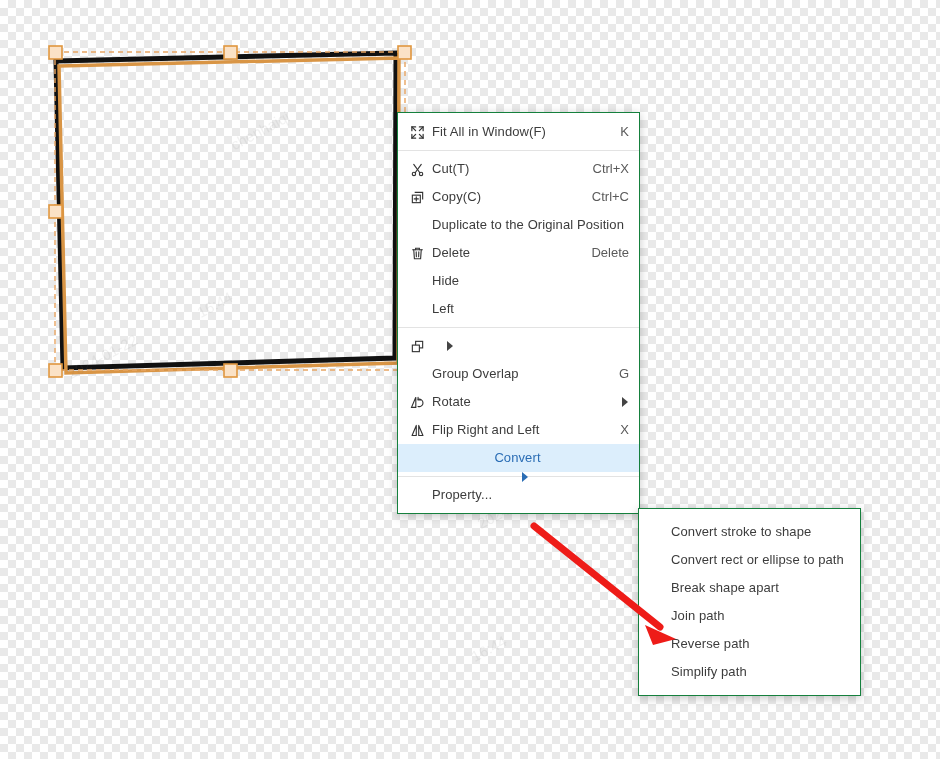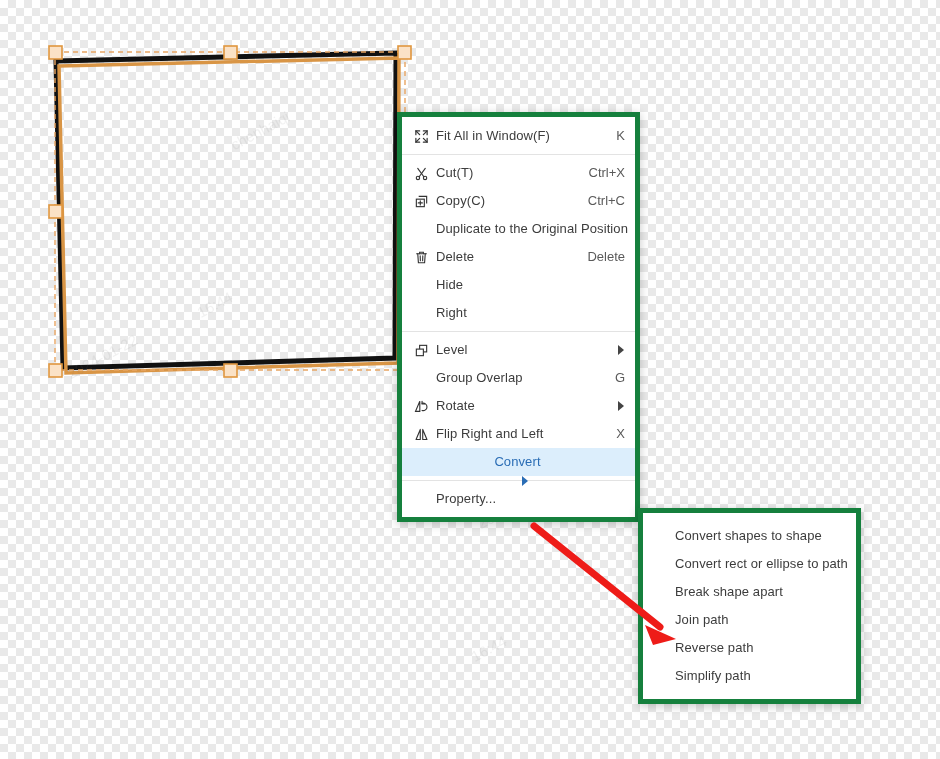--- a/index.html
+++ b/index.html
@@ -31,21 +31,21 @@
   #shape-layer {
     position: absolute;
     left: 0; top: 0;
     width: 940px; height: 759px;
   }
 
   
   .menu {
     position: absolute;
     background: #ffffff;
-    border: 5px solid #15803d;
+    border: 1px solid #15803d;
     box-shadow: 0 2px 9px rgba(0,0,0,0.22);
     font-size: 13px;
     color: #3c3c3c;
     user-select: none;
     box-sizing: border-box;
   }
   #context-menu {
     left: 397px;
     top: 112px;
     width: 243px;
@@ -238,34 +238,33 @@
   </div>
 
   <div class="menu-item">
     <span class="mi-icon"></span>
     <span class="mi-label">Hide</span>
     <span class="mi-shortcut"></span>
   </div>
 
   <div class="menu-item">
     <span class="mi-icon"></span>
-    <span class="mi-label">Right</span>
+    <span class="mi-label">Left</span>
     <span class="mi-shortcut"></span>
   </div>
 
   <div class="menu-sep"></div>
 
   <div class="menu-item">
     <span class="mi-icon">
       <svg width="15" height="15" viewBox="0 0 16 16" fill="none" stroke="#333" stroke-width="1.2">
         <rect x="6" y="2.5" width="7.5" height="7"></rect>
         <rect x="2.5" y="6.5" width="7.5" height="7" fill="#fff"></rect>
       </svg>
     </span>
-    <span class="mi-label">Level</span>
     <span class="mi-arrow">
       <svg width="8" height="10" viewBox="0 0 8 10">
           <path d="M1 0 L7 5 L1 10 Z" fill="#444"></path>
         </svg>
     </span>
   </div>
 
   <div class="menu-item">
     <span class="mi-icon"></span>
     <span class="mi-label">Group Overlap</span>
@@ -315,21 +314,21 @@
 
   <div class="menu-item">
     <span class="mi-icon"></span>
     <span class="mi-label">Property...</span>
     <span class="mi-shortcut"></span>
   </div>
 </div>
 
 <div class="menu" id="submenu-convert">
   <div class="menu-item">
-    <span class="mi-label">Convert shapes to shape</span>
+    <span class="mi-label">Convert stroke to shape</span>
   </div>
   <div class="menu-item">
     <span class="mi-label">Convert rect or ellipse to path</span>
   </div>
   <div class="menu-item">
     <span class="mi-label">Break shape apart</span>
   </div>
   <div class="menu-item">
     <span class="mi-label">Join path</span>
   </div>

